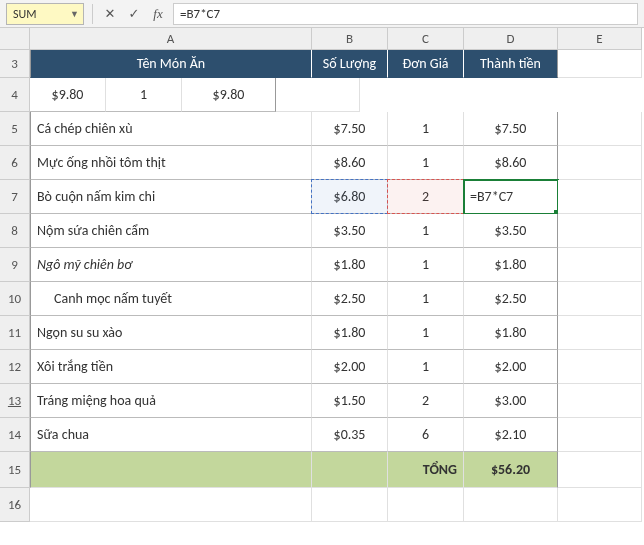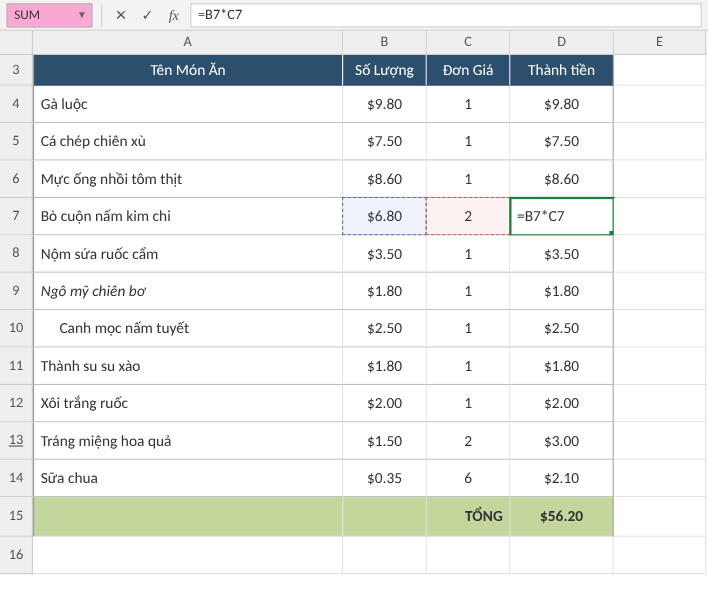--- a/index.html
+++ b/index.html
@@ -16,21 +16,21 @@
     display: flex;
     align-items: center;
     height: 28px;
     border-bottom: 1px solid #ccc;
     background: #f3f3f3;
   }
   .name-box {
     width: 78px;
     height: 22px;
     margin: 0 6px;
-    background: #f9a8d4;
+    background: #fef9c3;
     border: 1px solid #b5b5b5;
     display: flex;
     align-items: center;
     padding: 0 4px 0 6px;
     font-size: 12px;
     justify-content: space-between;
   }
   .name-box .dd { color: #666; font-size: 9px; }
   .fb-btns { display: flex; align-items: center; gap: 2px; padding: 0 4px; }
   .fb-btn {
@@ -147,21 +147,20 @@
     </div>
   <div class="cells" id="cells">
       <div class="row" style="height: 28px; justify-content: flex-end;">
         <div class="cell hdr tbl-border-lr" style="width: 282px; height: 100%;">Tên Món Ăn</div>
         <div class="cell hdr" style="width: 76px; height: 100%;">Số Lượng</div>
         <div class="cell hdr" style="width: 76px; height: 100%;">Đơn Giá</div>
         <div class="cell hdr tbl-border-r" style="width: 94px; height: 100%;">Thành tiền</div>
         <div class="cell " style="width: 84px; height: 100%;"></div>
       </div>
       <div class="row" style="height: 34px;">
-        <div class="cell data-a tbl-border-lr tbl-hborder" style="width: 282px; height: 100%;">Gà luộc</div>
         <div class="cell data-b tbl-hborder" style="width: 76px; height: 100%;">$9.80</div>
         <div class="cell data-c tbl-hborder" style="width: 76px; height: 100%;">1</div>
         <div class="cell data-d tbl-border-r tbl-hborder" style="width: 94px; height: 100%;">$9.80</div>
         <div class="cell " style="width: 84px; height: 100%;"></div>
       </div>
       <div class="row" style="height: 34px;">
         <div class="cell data-a tbl-border-lr tbl-hborder" style="width: 282px; height: 100%;">Cá chép chiên xù</div>
         <div class="cell data-b tbl-hborder" style="width: 76px; height: 100%;">$7.50</div>
         <div class="cell data-c tbl-hborder" style="width: 76px; height: 100%;">1</div>
         <div class="cell data-d tbl-border-r tbl-hborder" style="width: 94px; height: 100%;">$7.50</div>
@@ -175,49 +174,49 @@
         <div class="cell " style="width: 84px; height: 100%;"></div>
       </div>
       <div class="row" style="height: 34px;">
         <div class="cell data-a tbl-border-lr tbl-hborder" style="width: 282px; height: 100%;">Bò cuộn nấm kim chi</div>
         <div class="cell data-b tbl-hborder sel-b7" style="width: 76px; height: 100%;">$6.80</div>
         <div class="cell data-c tbl-hborder sel-c7" style="width: 76px; height: 100%;">2</div>
         <div class="cell data-d tbl-border-r tbl-hborder sel-d7" style="width: 94px; height: 100%;">=B7*C7</div>
         <div class="cell " style="width: 84px; height: 100%;"></div>
       </div>
       <div class="row" style="height: 34px;">
-        <div class="cell data-a tbl-border-lr tbl-hborder" style="width: 282px; height: 100%;">Nộm sứa ruốc cẩm</div>
+        <div class="cell data-a tbl-border-lr tbl-hborder" style="width: 282px; height: 100%;">Nộm sứa chiên cẩm</div>
         <div class="cell data-b tbl-hborder" style="width: 76px; height: 100%;">$3.50</div>
         <div class="cell data-c tbl-hborder" style="width: 76px; height: 100%;">1</div>
         <div class="cell data-d tbl-border-r tbl-hborder" style="width: 94px; height: 100%;">$3.50</div>
         <div class="cell " style="width: 84px; height: 100%;"></div>
       </div>
       <div class="row" style="height: 34px;">
         <div class="cell data-a tbl-border-lr tbl-hborder" style="width: 282px; height: 100%; font-style: italic;">Ngô mỹ chiên bơ</div>
         <div class="cell data-b tbl-hborder" style="width: 76px; height: 100%;">$1.80</div>
         <div class="cell data-c tbl-hborder" style="width: 76px; height: 100%;">1</div>
         <div class="cell data-d tbl-border-r tbl-hborder" style="width: 94px; height: 100%;">$1.80</div>
         <div class="cell " style="width: 84px; height: 100%;"></div>
       </div>
       <div class="row" style="height: 34px;">
         <div class="cell data-a tbl-border-lr tbl-hborder" style="width: 282px; height: 100%; padding-left: 23px;">Canh mọc nấm tuyết</div>
         <div class="cell data-b tbl-hborder" style="width: 76px; height: 100%;">$2.50</div>
         <div class="cell data-c tbl-hborder" style="width: 76px; height: 100%;">1</div>
         <div class="cell data-d tbl-border-r tbl-hborder" style="width: 94px; height: 100%;">$2.50</div>
         <div class="cell " style="width: 84px; height: 100%;"></div>
       </div>
       <div class="row" style="height: 34px;">
-        <div class="cell data-a tbl-border-lr tbl-hborder" style="width: 282px; height: 100%;">Thành su su xào</div>
+        <div class="cell data-a tbl-border-lr tbl-hborder" style="width: 282px; height: 100%;">Ngọn su su xào</div>
         <div class="cell data-b tbl-hborder" style="width: 76px; height: 100%;">$1.80</div>
         <div class="cell data-c tbl-hborder" style="width: 76px; height: 100%;">1</div>
         <div class="cell data-d tbl-border-r tbl-hborder" style="width: 94px; height: 100%;">$1.80</div>
         <div class="cell " style="width: 84px; height: 100%;"></div>
       </div>
       <div class="row" style="height: 34px;">
-        <div class="cell data-a tbl-border-lr tbl-hborder" style="width: 282px; height: 100%;">Xôi trắng ruốc</div>
+        <div class="cell data-a tbl-border-lr tbl-hborder" style="width: 282px; height: 100%;">Xôi trắng tiền</div>
         <div class="cell data-b tbl-hborder" style="width: 76px; height: 100%;">$2.00</div>
         <div class="cell data-c tbl-hborder" style="width: 76px; height: 100%;">1</div>
         <div class="cell data-d tbl-border-r tbl-hborder" style="width: 94px; height: 100%;">$2.00</div>
         <div class="cell " style="width: 84px; height: 100%;"></div>
       </div>
       <div class="row" style="height: 34px;">
         <div class="cell data-a tbl-border-lr tbl-hborder" style="width: 282px; height: 100%;">Tráng miệng hoa quả</div>
         <div class="cell data-b tbl-hborder" style="width: 76px; height: 100%;">$1.50</div>
         <div class="cell data-c tbl-hborder" style="width: 76px; height: 100%;">2</div>
         <div class="cell data-d tbl-border-r tbl-hborder" style="width: 94px; height: 100%;">$3.00</div>

